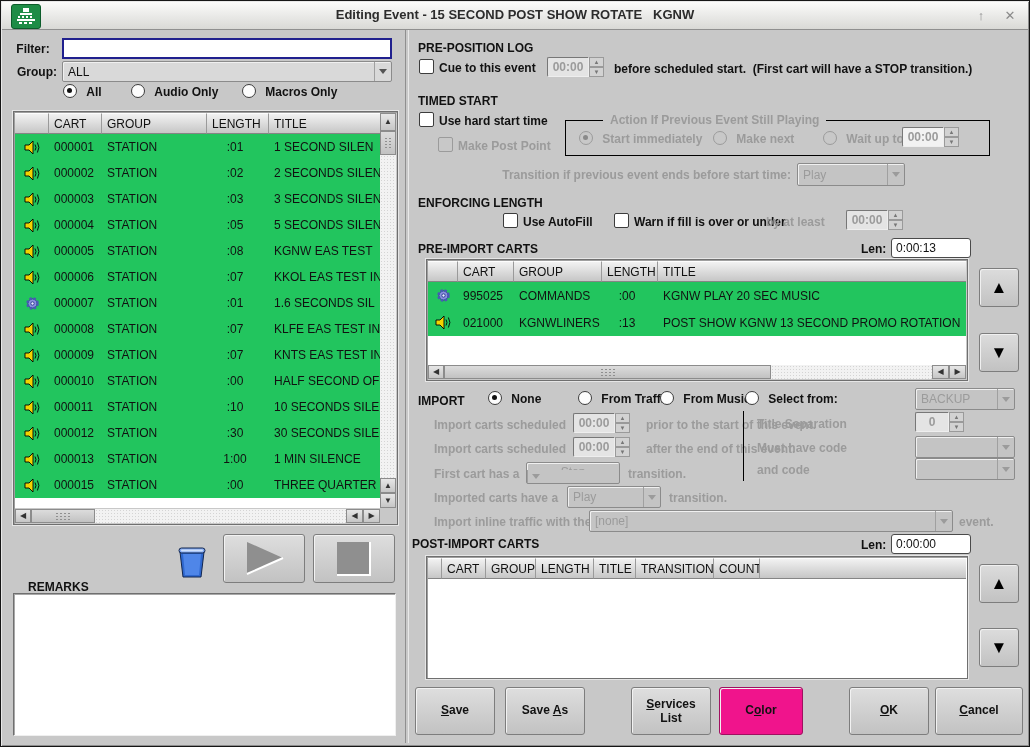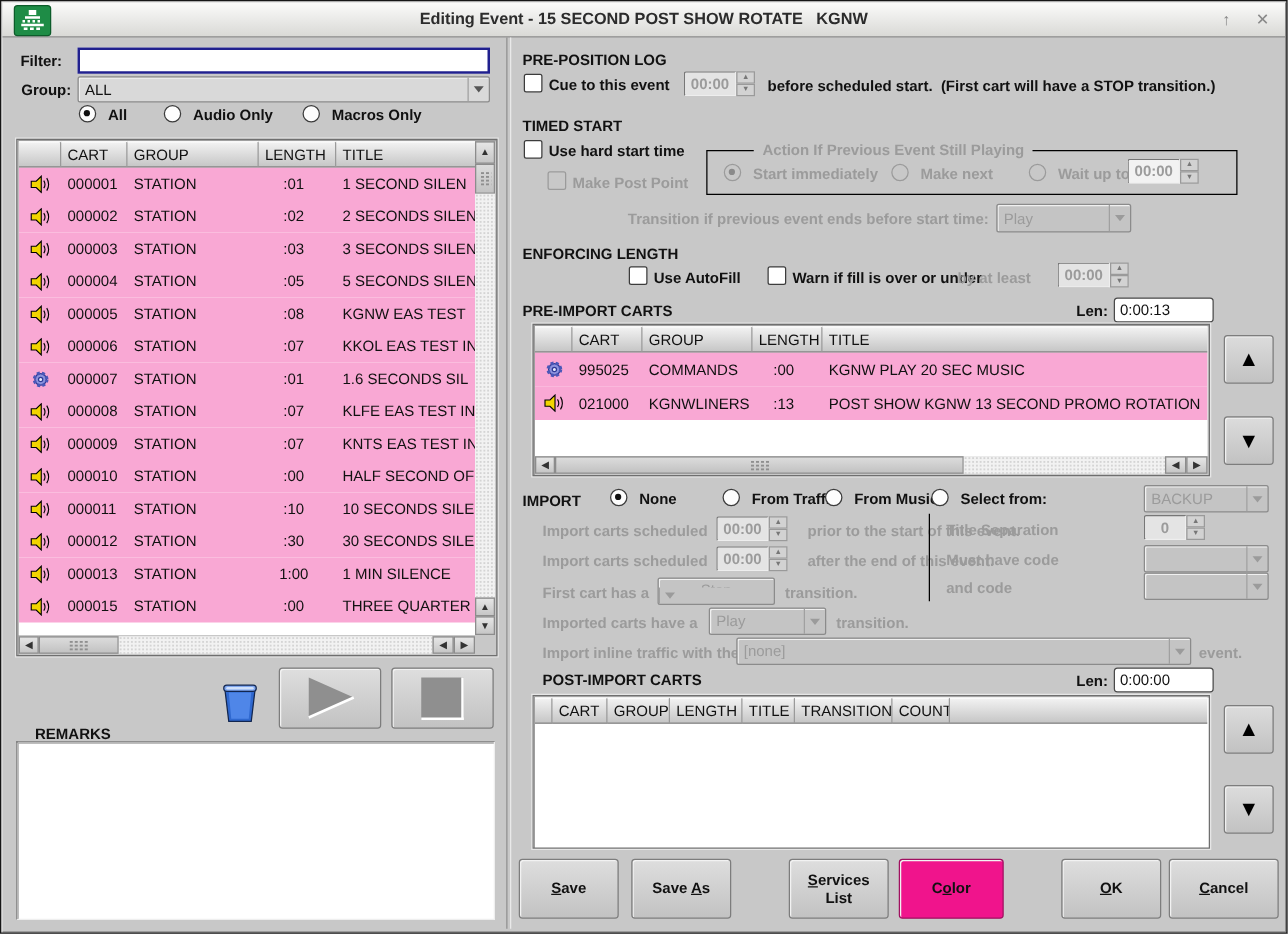--- a/index.html
+++ b/index.html
@@ -43,21 +43,21 @@
   .spin .sarr{display:flex;flex-direction:column;width:15px;}
   .spin .sarr div{flex:1;background:#d2d2d2;border:1px solid #9a9a9a;display:flex;align-items:center;justify-content:center;font-size:6px;color:#777;line-height:1;}
   .btn3d{background:linear-gradient(#dedede,#c2c2c2);border:1px solid #7d7d7d;border-radius:3px;
     box-shadow:inset 1px 1px 0 #f2f2f2;text-align:center;font-weight:bold;font-size:12px;color:#111;}
   .u{text-decoration:underline;}
   
   .tbl{position:absolute;background:#fff;border:1px solid #6f6f6f;box-shadow:inset 1px 1px 0 #9f9f9f,0 0 0 1px #e6e6e6;}
   .thead{display:grid;background:linear-gradient(#f4f4f4,#c4c4c4);}
   .thead .th{border-right:1px solid #9a9a9a;border-top:1px solid #fdfdfd;border-bottom:1px solid #858585;
     padding:3px 0 2px 5px;font-size:12px;color:#111;overflow:hidden;white-space:nowrap;}
-  .trow{display:grid;align-items:center;background:#f9a8d4;overflow:hidden;}
+  .trow{display:grid;align-items:center;background:#22c55e;overflow:hidden;}
   .trow .td{overflow:hidden;white-space:nowrap;padding-left:5px;font-size:12px;}
   .td.num{text-align:center;padding-right:6px;padding-left:0;}
   .td.ic{display:flex;justify-content:center;padding-left:0;}
   
   .track{background:#f2f2f2;background-image:radial-gradient(#d4d4d4 1px,transparent 1px);background-size:3px 3px;}
   .sbb{background:linear-gradient(#e6e6e6,#c6c6c6);border:1px solid #8c8c8c;display:flex;align-items:center;justify-content:center;
     font-size:8px;color:#333;line-height:1;}
   .thumb{background:linear-gradient(#dcdcdc,#c2c2c2);border:1px solid #8c8c8c;display:flex;align-items:center;justify-content:center;}
   .grip{width:16px;height:9px;background-image:radial-gradient(#8f8f8f 1px,transparent 1px);background-size:4px 3px;}
   .bigbtn{position:absolute;width:38px;height:37px;background:linear-gradient(#dcdcdc,#c2c2c2);
@@ -536,21 +536,21 @@
   <div class="abs combo cdis" style="left:914px;top:435px;width:98px;height:20px;">
     <div class="cval"></div>
     <div class="carr"></div>
   </div>
   <div class="abs b dis" style="left:756px;top:462px;width:150px;">and code</div>
   <div class="abs combo cdis" style="left:914px;top:457px;width:98px;height:20px;">
     <div class="cval"></div>
     <div class="carr"></div>
   </div>
 
-  <div class="abs b" style="left:433px;top:536px;">POST-IMPORT CARTS</div>
+  <div class="abs b" style="left:411px;top:536px;">POST-IMPORT CARTS</div>
   <div class="abs b" style="left:860px;top:537px;">Len:</div>
   <div class="abs field" style="left:890px;top:533px;width:70px;height:14px;">0:00:00</div>
 
   <div class="tbl" style="left:425px;top:555px;width:540px;height:121px;">
     <div style="position:absolute;left:1px;top:1px;right:1px;bottom:1px;background:#fff;overflow:hidden;">
       <div class="thead" style="grid-template-columns:14px 44px 50px 58px 42px 78px 46px 1fr;">
         <div class="th"></div>
         <div class="th">CART</div>
         <div class="th">GROUP</div>
         <div class="th">LENGTH</div>

